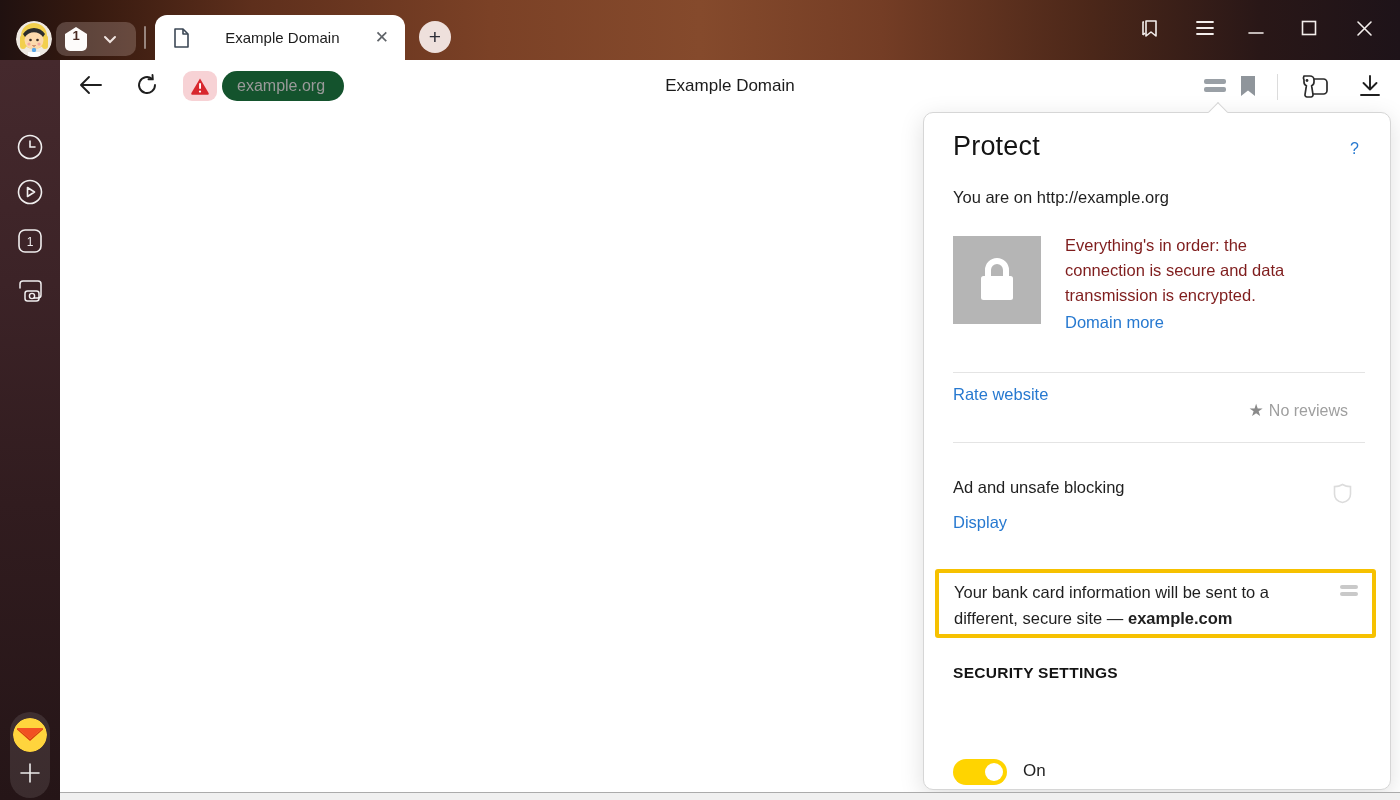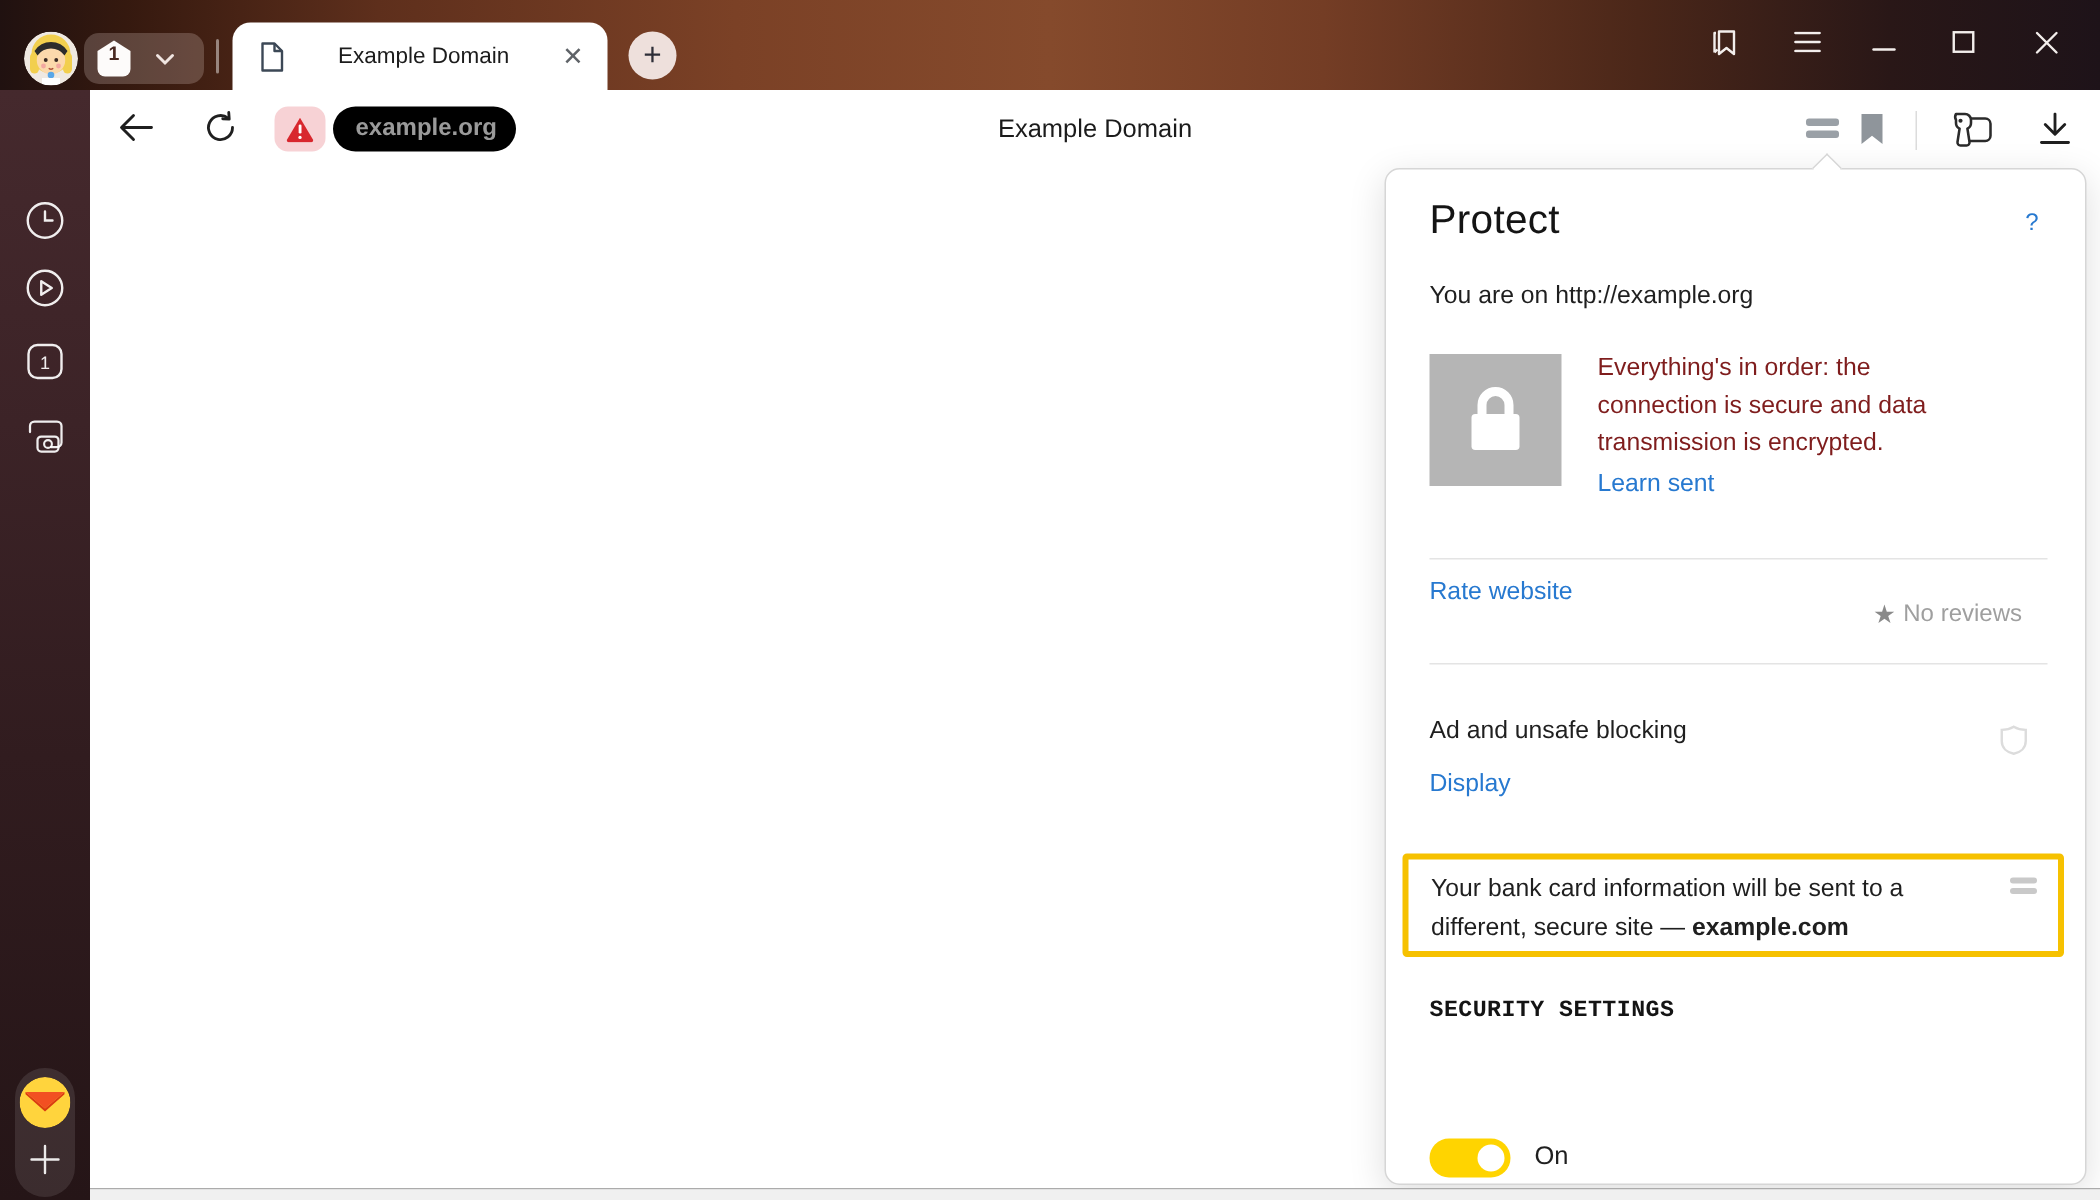--- a/index.html
+++ b/index.html
@@ -49,22 +49,22 @@
     color:rgba(255,255,255,.9); cursor:pointer; }
 
   
   .content { position:absolute; left:60px; top:60px; width:1340px; height:733px;
     background:#fff; border-radius:14px 0 0 0; }
   .tool-icon { position:absolute; color:#1f1f1f; cursor:pointer; }
   .warn-badge { position:absolute; left:123px; top:11px; width:34px; height:30px;
     background:#f7d2d5; border-radius:9px; display:flex; align-items:center;
     justify-content:center; cursor:pointer; }
   .addr-pill { position:absolute; left:162px; top:11px; width:122px; height:30px;
-    background:#000000; border-radius:15px; display:flex; align-items:center;
-    padding-left:15px; font-size:16px; color:#9a9a9a; cursor:text;font-weight:bold; }
+    background:#14532d; border-radius:15px; display:flex; align-items:center;
+    padding-left:15px; font-size:16px; color:#9a9a9a; cursor:text; }
   .page-title { position:absolute; left:300px; right:300px; top:16px;
     text-align:center; font-size:17px; color:#1b1b1b; }
   .prot-bars { position:absolute; left:1144px; top:19px; width:22px; cursor:pointer; }
   .prot-bars i { display:block; height:5px; border-radius:2px; background:#9aa0a6;
     margin-bottom:3px; }
   .tb-sep { position:absolute; left:1217px; top:14px; width:1px; height:26px;
     background:#dcdcdc; }
   .bottom-line { position:absolute; left:60px; top:792px; width:1340px; height:1px;
     background:#ababab; z-index:9; }
   .bottom-strip { position:absolute; left:60px; top:793px; width:1340px; height:7px;
@@ -98,21 +98,21 @@
     color:#1f1f1f; }
   .p-shield { position:absolute; right:38px; top:370px; color:#dcdcdc; }
   .ybox { position:absolute; left:11px; top:436px; width:441px; height:69px;
     border:4px solid #f6c100; border-radius:3px; background:#fff;margin-top:20px; }
   .ybox-text { position:absolute; left:15px; top:6px; width:370px; font-size:16.5px;
     line-height:26px; color:#1f1f1f; }
   .ybox-bars { position:absolute; right:14px; top:12px; width:18px; cursor:pointer; }
   .ybox-bars i { display:block; height:4px; border-radius:2px; background:#c9c9c9;
     margin-bottom:3px; }
   .p-sec-h { position:absolute; left:29px; top:551px; font-size:15.5px;
-    font-weight:bold; color:#141414; letter-spacing:.3px;font-family:Liberation Mono, monospace; }
+    font-weight:bold; color:#141414; letter-spacing:.3px; }
   .p-sec-t { position:absolute; left:29px; top:592px; width:420px; font-size:16.5px;
     line-height:26px; color:#1f1f1f; }
   .toggle { position:absolute; left:29px; top:646px; width:54px; height:26px;
     border-radius:13px; background:#ffd400; cursor:pointer; }
   .toggle .knob { position:absolute; right:4px; top:4px; width:18px; height:18px;
     border-radius:50%; background:#fff; }
   .toggle-label { position:absolute; left:99px; top:648px; font-size:17px;
     color:#1f1f1f; }
 
   svg { display:block; }
@@ -301,21 +301,21 @@
 
   <div class="p-loc">You are on http://example.org</div>
 
   <div class="lock-tile">
     <svg width="40" height="44" viewBox="0 0 40 44">
       <rect x="4" y="18" width="32" height="24" rx="2.5" fill="#fff"></rect>
       <path d="M11 18 V12 a9 9 0 0 1 18 0 V18" fill="none" stroke="#fff" stroke-width="6"></path>
     </svg>
   </div>
   <div class="p-status">Everything's in order: the connection is secure and data transmission is encrypted.</div>
-  <div class="p-learn">Learn sent</div>
+  <div class="p-learn">Domain more</div>
 
   <div class="p-div" style="top:259px;"></div>
 
   <div class="p-link" style="top:272px;">Rate website</div>
   <div class="p-reviews">
     <span class="star">★</span>
     <span>No reviews</span>
   </div>
 
   <div class="p-div" style="top:329px;"></div>

